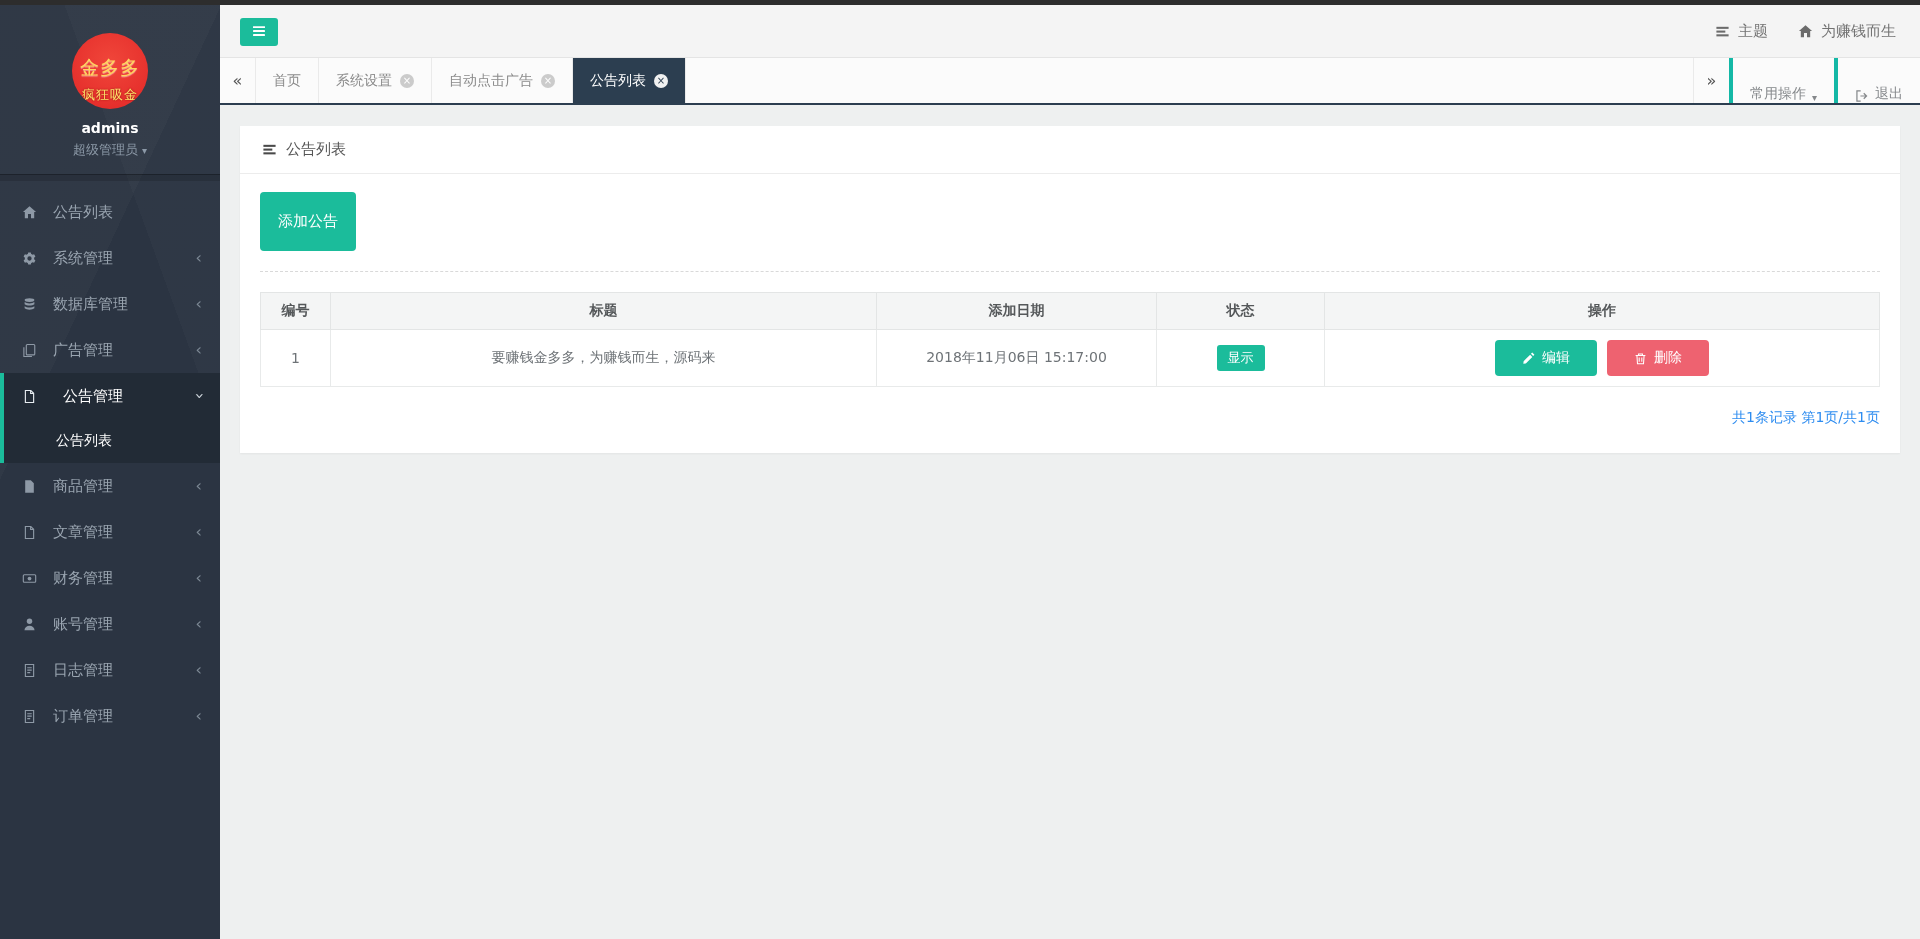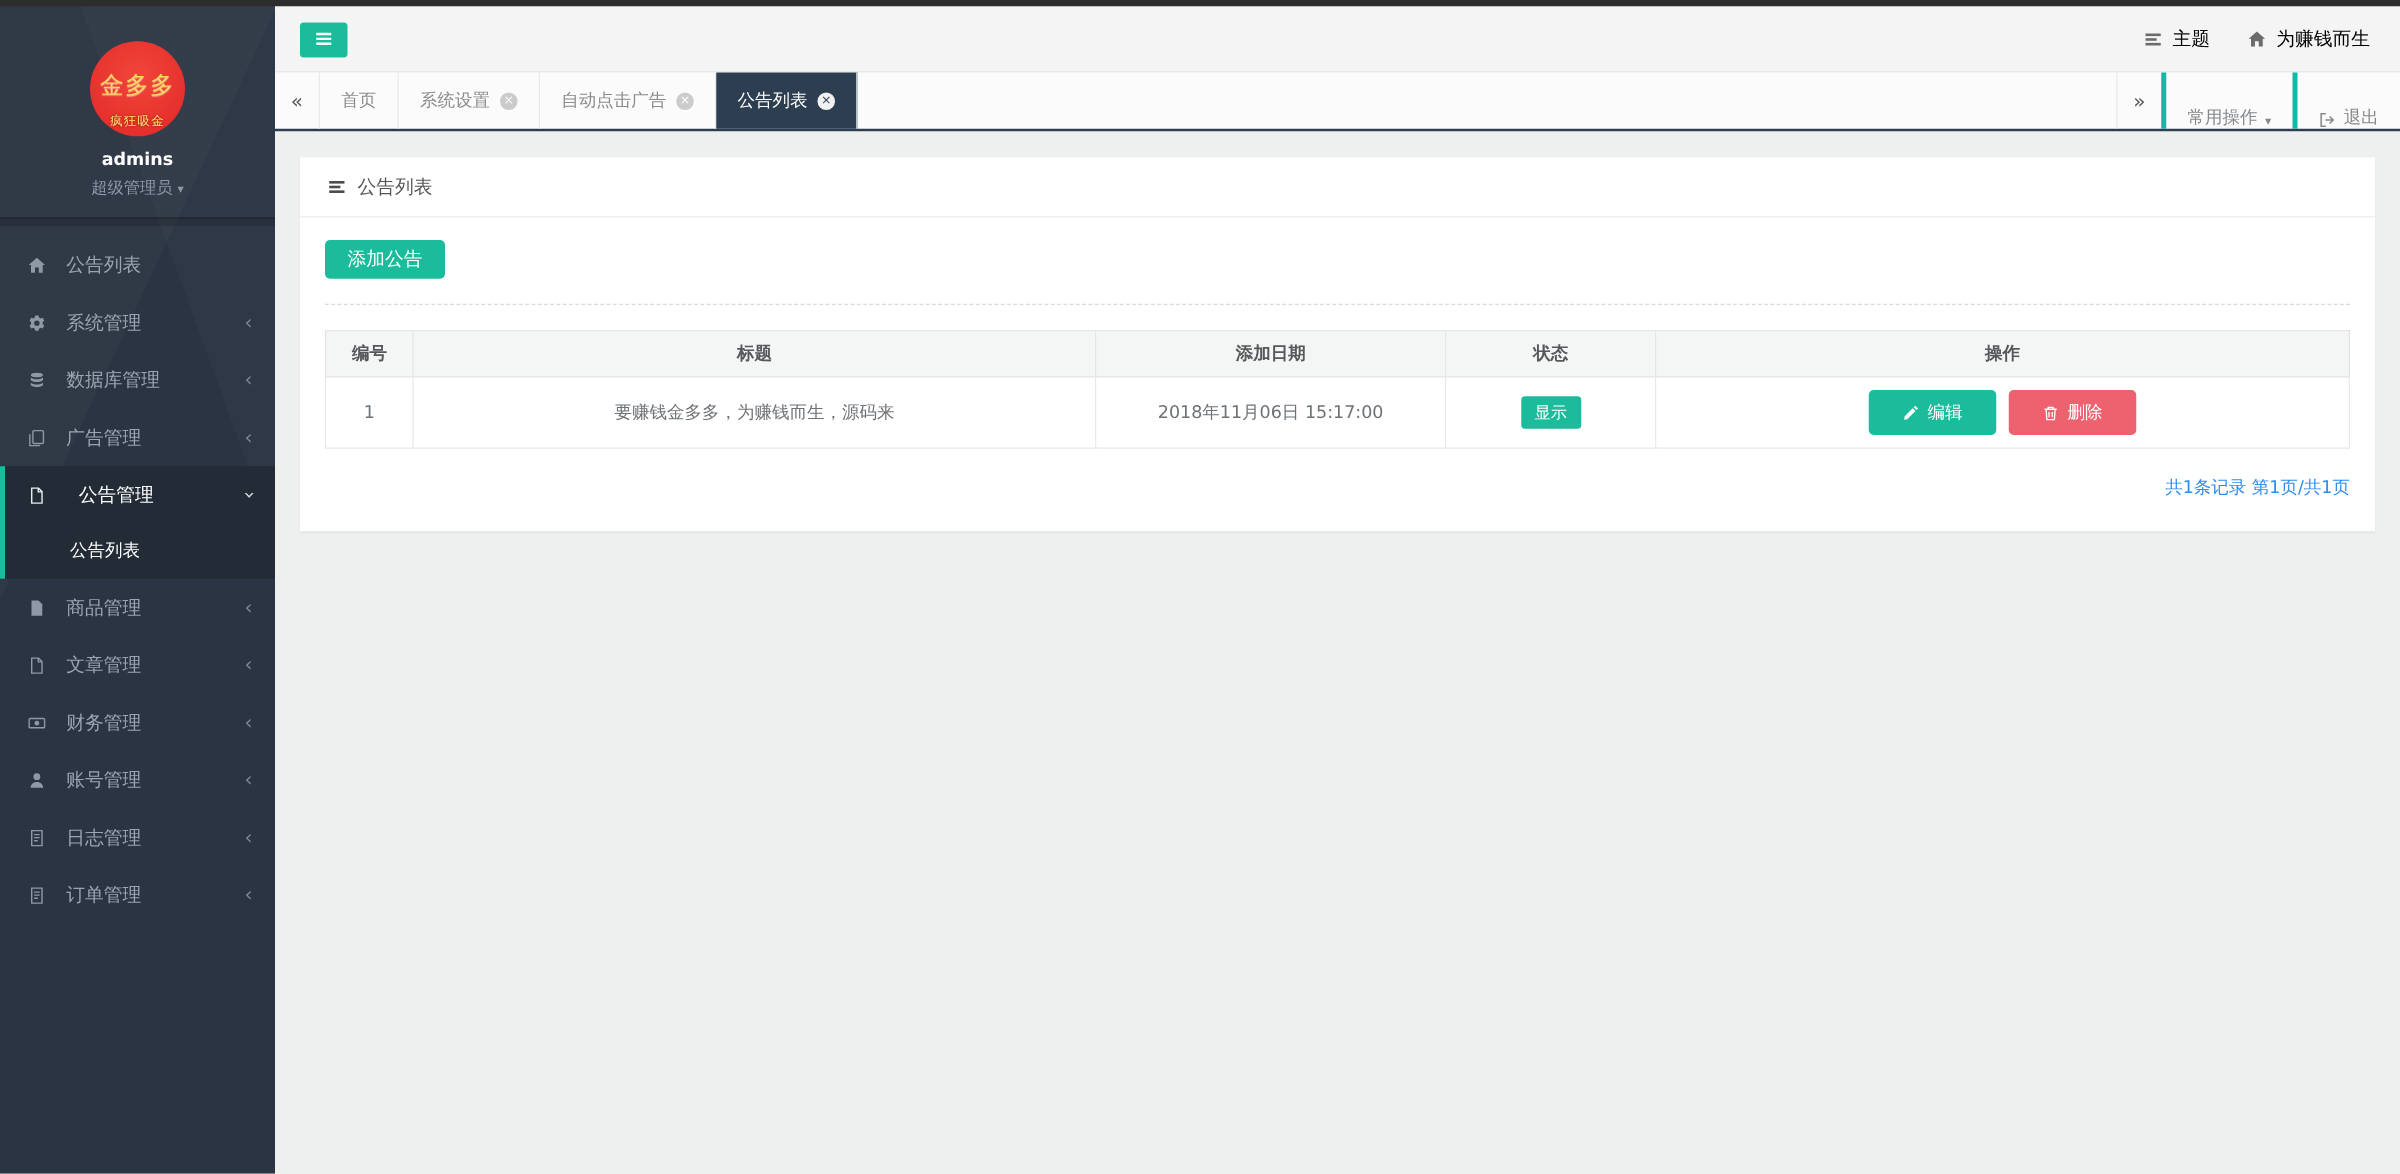--- a/index.html
+++ b/index.html
@@ -11,21 +11,21 @@
 
   
   .sidebar { position: absolute; left: 0; top: 0; bottom: 0; width: 220px; background: #2b3442;
     background-image: linear-gradient(115deg, rgba(255,255,255,.025) 0 34%, transparent 34%),
                       linear-gradient(250deg, rgba(255,255,255,.018) 0 28%, transparent 28%); z-index: 5; }
   .profile { text-align: center; padding-top: 33px; }
   .avatar { width: 76px; height: 76px; border-radius: 50%; margin: 0 auto; position: relative;
     background: radial-gradient(circle at 50% 38%, #f0463a, #e22727); overflow: hidden; }
   .logo-text { color: #ffd75e; font-weight: normal; font-size: 19px; letter-spacing: 1px;
     position: absolute; top: 22px; left: 0; right: 0; text-shadow: 0 1px 1px rgba(255,255,255,.5); }
-  .logo-banner { position: absolute; bottom: 5px; left: 0; right: 0; font-size: 10px; color: #ffe169;
+  .logo-banner { position: absolute; bottom: 5px; left: 0; right: 0; font-size: 13px; color: #ffe169;
     letter-spacing: 1px; text-shadow: 0 0 2px #8c1010; margin-top: 44px; }
   .username { margin-top: 11px; color: #ffffff; font-weight: bold; font-size: 14px; }
   .role { margin-top: 5px; color: #8c99a7; font-size: 13px; cursor: pointer; }
   .role .caret { font-size: 10px; margin-left: 4px; color: #8c99a7; }
   .profile-divider { margin-top: 15px; height: 7px; background: rgba(0,0,0,.14); border-top: 1px solid rgba(0,0,0,.28); }
   .menu { margin-top: 8px; }
   .menu-block { border-left: 4px solid transparent; }
   .menu-block.active { background: #222b36; border-left-color: #1bbc9b; }
   .menu-item { display: flex; align-items: center; height: 46px; padding: 0 18px; color: #9aa5b1;
     font-size: 15px; cursor: pointer; }
@@ -37,21 +37,21 @@
   .submenu-item { height: 44px; display: flex; align-items: center; padding-left: 52px; color: #ffffff;
     font-size: 14px; cursor: pointer; }
 
   
   .topbar { position: absolute; left: 220px; right: 0; top: 5px; height: 53px; background: #f4f4f4;
     border-bottom: 1px solid #e4e4e4; z-index: 4; }
   .hamburger { position: absolute; left: 20px; top: 13px; width: 38px; height: 28px; background: #1bbc9b;
     border: none; border-radius: 3px; display: flex; align-items: center; justify-content: center; cursor: pointer; }
   .topbar-right { position: absolute; right: 24px; top: 0; height: 100%; display: flex; align-items: center;
     gap: 30px; color: #6b6b6b; font-size: 15px; }
-  .topbar-link { display: inline-flex; align-items: center; gap: 8px; cursor: pointer; color: #000000; }
+  .topbar-link { display: inline-flex; align-items: center; gap: 8px; cursor: pointer; color: #737373; }
   .topbar-link .tl-icon { display: inline-flex; color: #6b6b6b; }
 
   
   .tabbar { position: absolute; left: 220px; right: 0; top: 58px; height: 47px; background: #fbfbfb;
     border-bottom: 2px solid #2c3e50; display: flex; align-items: stretch; z-index: 4; }
   .tab-arrow { width: 36px; display: flex; align-items: center; justify-content: center; color: #555;
     font-size: 16px; cursor: pointer; }
   .tab-arrow.left { border-right: 1px solid #eaeaea; }
   .tab-arrow.right { border-left: 1px solid #eaeaea; }
   .tabs { display: flex; align-items: stretch; }
@@ -68,21 +68,21 @@
   .tab-action .ta-icon { display: inline-flex; }
 
   
   .content { position: absolute; left: 220px; right: 0; top: 107px; bottom: 0; background: #eef0f0; overflow: auto; }
   .panel { margin: 19px 20px; background: #ffffff; box-shadow: 0 1px 2px rgba(0,0,0,.05); }
   .panel-header { height: 48px; display: flex; align-items: center; gap: 9px; padding: 0 22px;
     border-bottom: 1px solid #ececec; color: #565656; font-size: 15px; }
   .ph-icon { display: inline-flex; color: #4a4a4a; }
   .panel-body { padding: 18px 20px 26px; }
   .btn-add { background: #1bbc9b; color: #ffffff; border: none; border-radius: 4px; font-size: 15px;
-    padding: 6px 18px; cursor: pointer; font-family: Liberation Mono, monospace; }
+    padding: 20px 18px; cursor: pointer; font-family: Liberation Mono, monospace; }
   .dashed-divider { border-bottom: 1px dashed #d9d9d9; margin: 20px 0; }
 
   table.grid { width: 100%; border-collapse: collapse; text-align: center; font-size: 14px; color: #6e7377; }
   table.grid th { background: #f4f5f5; border: 1px solid #e3e5e5; height: 37px; font-weight: bold;
     color: #55585a; font-size: 14px; }
   table.grid td { border: 1px solid #e8eaea; height: 57px; }
   .badge { background: #1bbc9b; color: #ffffff; border-radius: 3px; padding: 4px 11px; font-size: 13px;
     display: inline-block; }
   .row-btn { color: #ffffff; border: none; border-radius: 4px; padding: 9px 27px; font-size: 14px;
     margin: 0 5px; cursor: pointer; display: inline-flex; align-items: center; gap: 7px; font-family: inherit; }

